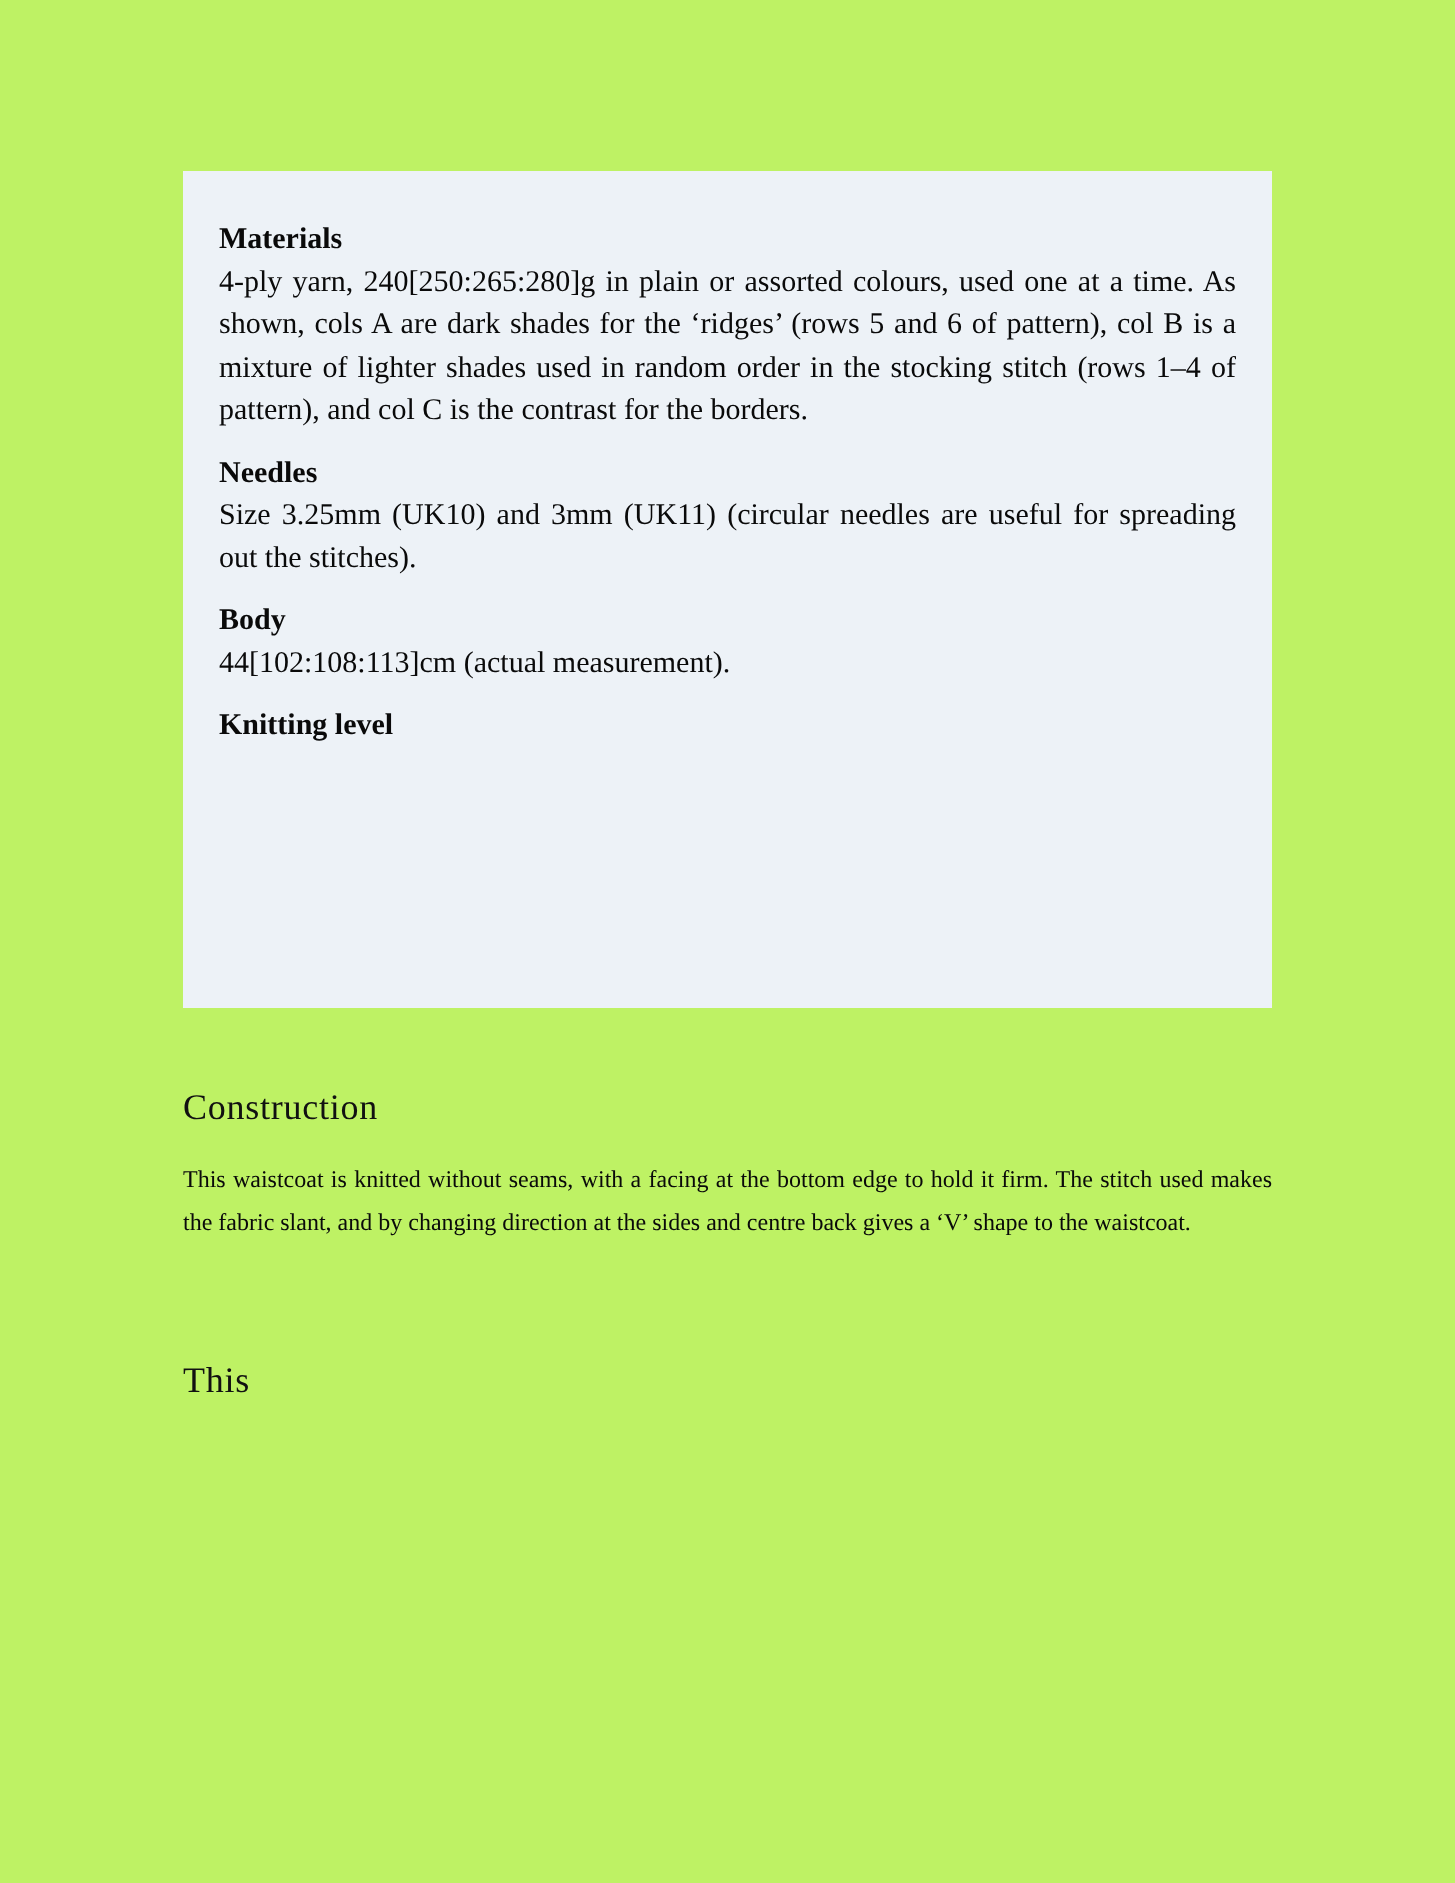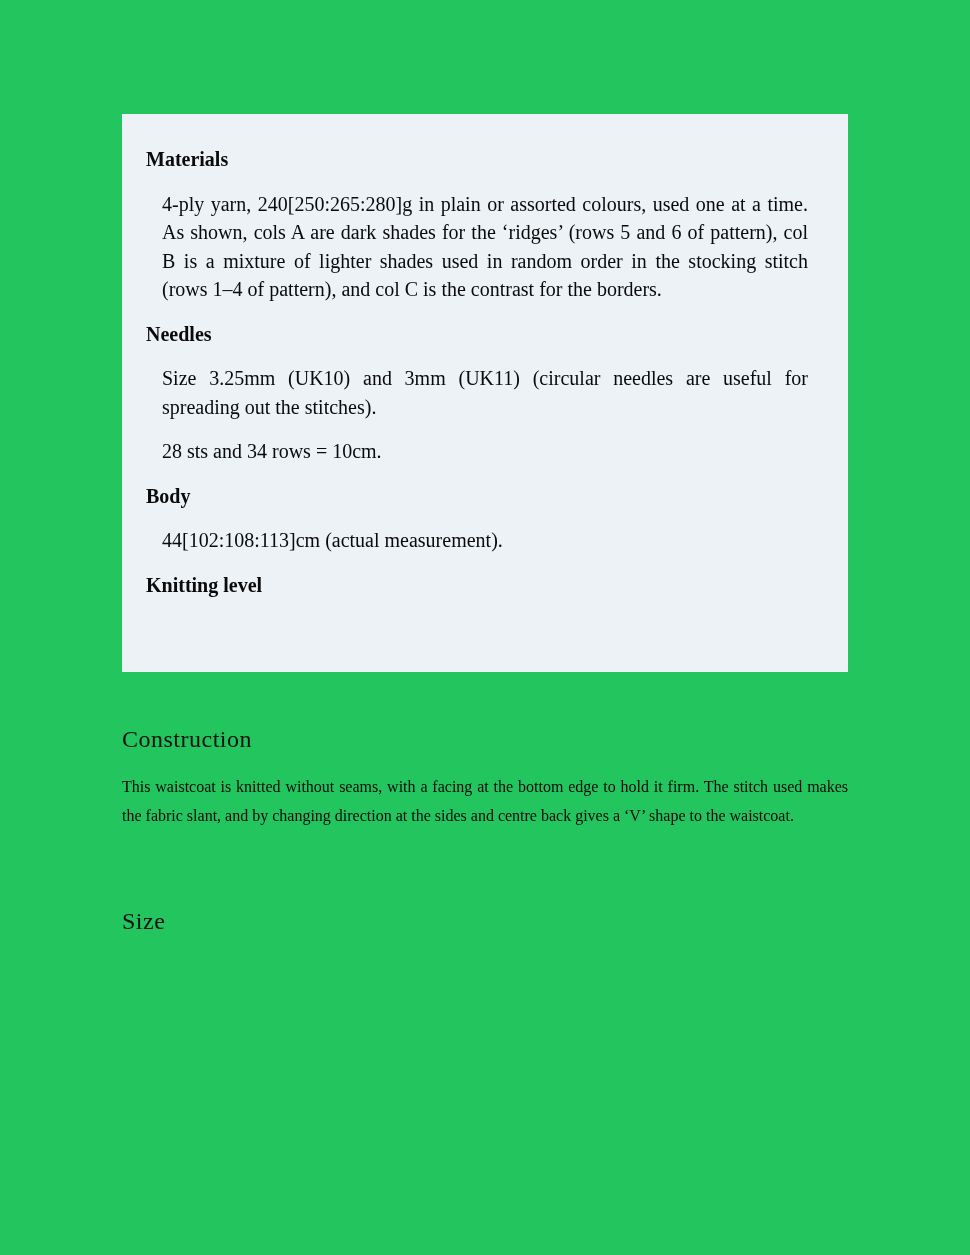--- a/index.html
+++ b/index.html
@@ -4,21 +4,21 @@
 <style>
   html, body {
     margin: 0;
     padding: 0;
     background: #ffffff;
   }
   .page {
     position: relative;
     width: 970px;
     height: 1255px;
-    background: #22c55e;
+    background: #bef264;
     font-family: "Liberation Serif", serif;
     color: #0a0a0a;
     overflow: hidden;
   }
   .info-box {
     position: absolute;
     left: 122px;
     top: 114px;
     width: 726px;
     height: 558px;
@@ -31,21 +31,21 @@
   }
   .info-section .section-heading {
     font-size: 20px;
     line-height: 28.5px;
     font-weight: bold;
     margin: 0;
   }
   .info-section .section-body {
     font-size: 20px;
     line-height: 28.5px;
-    margin: 16px;
+    margin: 0;
     text-align: justify;
   }
   .doc-heading {
     position: absolute;
     left: 122px;
     margin: 0;
     font-size: 24px;
     line-height: 30px;
     font-weight: normal;
     letter-spacing: 0.5px;
@@ -75,33 +75,32 @@
       <h3 class="section-heading">Materials</h3>
       <p class="section-body">4-ply yarn, 240[250:265:280]g in plain or assorted colours, used one at a time. As shown, cols A are dark shades for the ‘ridges’ (rows 5 and 6 of pattern), col B is a mixture of lighter shades used in random order in the stocking stitch (rows 1–4 of pattern), and col C is the contrast for the borders.</p>
     </div>
 
     <div class="info-section">
       <h3 class="section-heading">Needles</h3>
       <p class="section-body">Size 3.25mm (UK10) and 3mm (UK11) (circular needles are useful for spreading out the stitches).</p>
     </div>
 
     <div class="info-section">
-      <p class="section-body">28 sts and 34 rows = 10cm.</p>
     </div>
 
     <div class="info-section">
       <h3 class="section-heading">Body</h3>
       <p class="section-body">44[102:108:113]cm (actual measurement).</p>
     </div>
 
     <div class="info-section">
       <h3 class="section-heading">Knitting level</h3>
     </div>
 
   </div>
 
   <h2 class="doc-heading" id="construction-heading">Construction</h2>
 
   <p class="doc-paragraph">This waistcoat is knitted without seams, with a facing at the bottom edge to hold it firm. The stitch used makes the fabric slant, and by changing direction at the sides and centre back gives a ‘V’ shape to the waistcoat.</p>
 
-  <h2 class="doc-heading" id="body-heading">Size</h2>
+  <h2 class="doc-heading" id="body-heading">This</h2>
 
 </div>
 
 </body></html>

